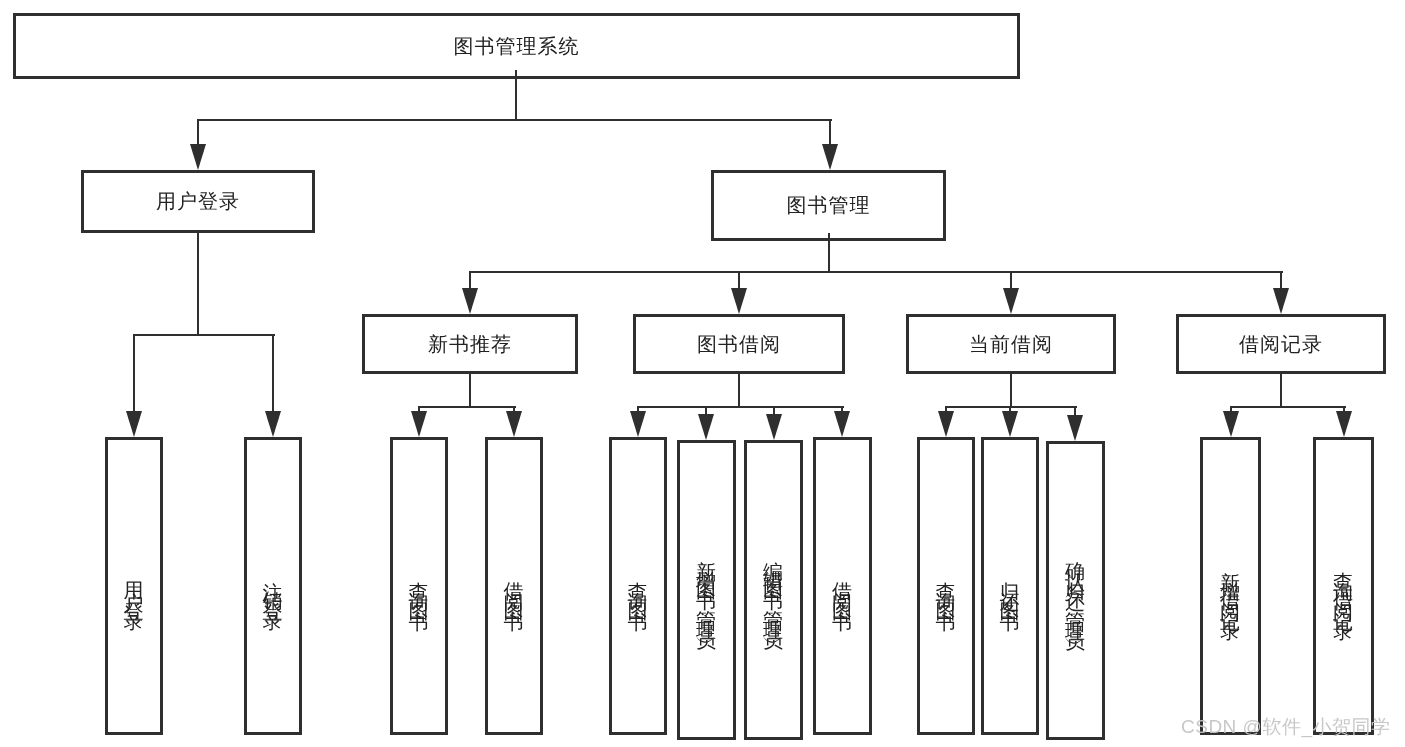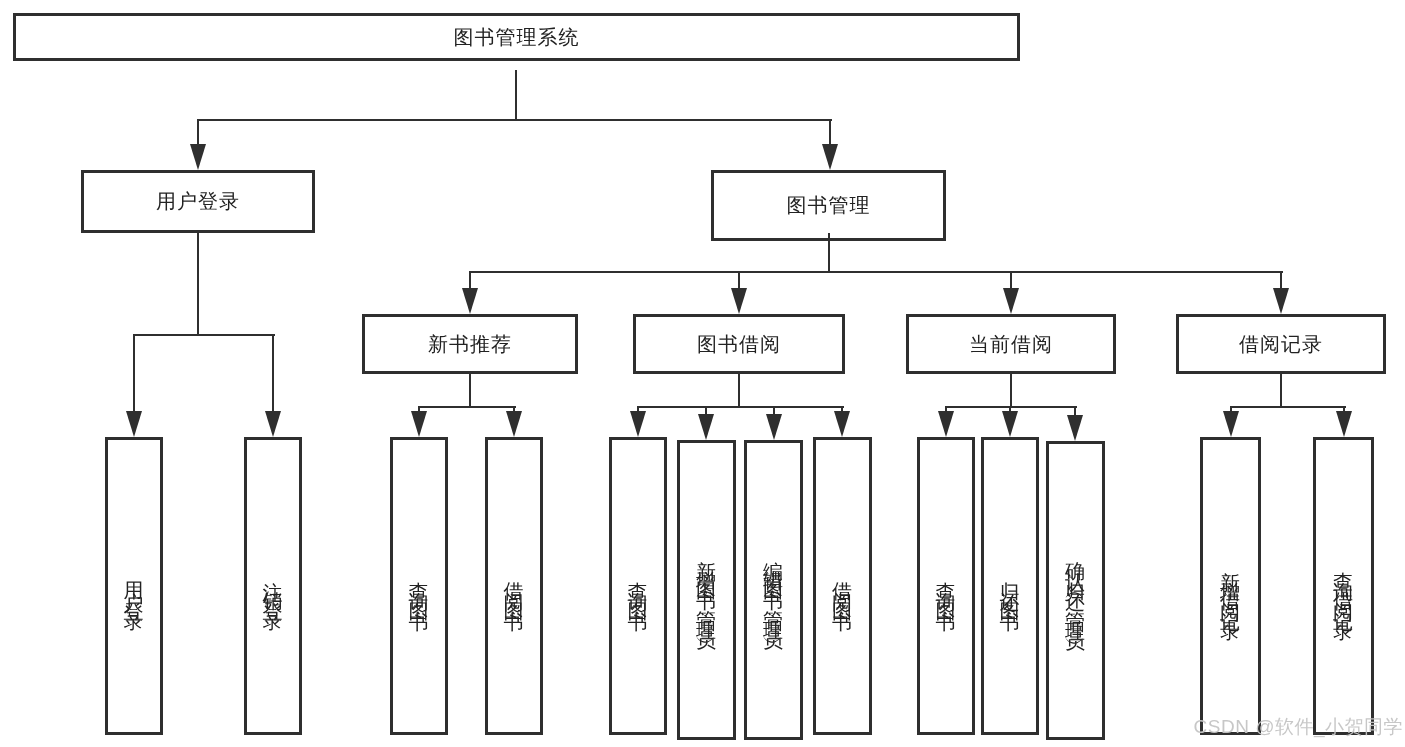--- a/index.html
+++ b/index.html
@@ -35,30 +35,30 @@
   .vl{position:absolute;width:2px;background:var(--line);}
   
   .arrow{position:absolute;width:16px;}
   .arrow .shaft{position:absolute;left:7px;top:0;bottom:18px;width:2px;background:var(--line);}
   .arrow .head{
     position:absolute;left:0;bottom:0;width:0;height:0;
     border-left:8px solid transparent;border-right:8px solid transparent;
     border-top:26px solid var(--line);
   }
   .watermark{
-    position:absolute;left:1181px;top:714px;width:222px;text-align:right;
+    position:absolute;left:1181px;top:714px;width:222px;text-align:left;
     font-size:19px;color:var(--watermark);letter-spacing:0.5px;z-index:5;opacity:.95;
   }
 </style>
 </head>
 <body>
 
 <div class="canvas">
 
-  <div class="hbox" style="left:13px;top:13px;width:1007px;height:48px">
+  <div class="hbox" style="left:13px;top:13px;width:1007px;height:66px">
     <span>图书管理系统</span>
   </div>
 
   <div class="vl" style="left:515px;top:70px;height:50px"></div>
   <div class="hl" style="left:197px;top:119px;width:635px"></div>
   <div class="arrow" style="left:190px;top:119px;height:51px">
       <span class="shaft"></span>
       <span class="head"></span>
     </div>
   <div class="arrow" style="left:822px;top:119px;height:51px">

